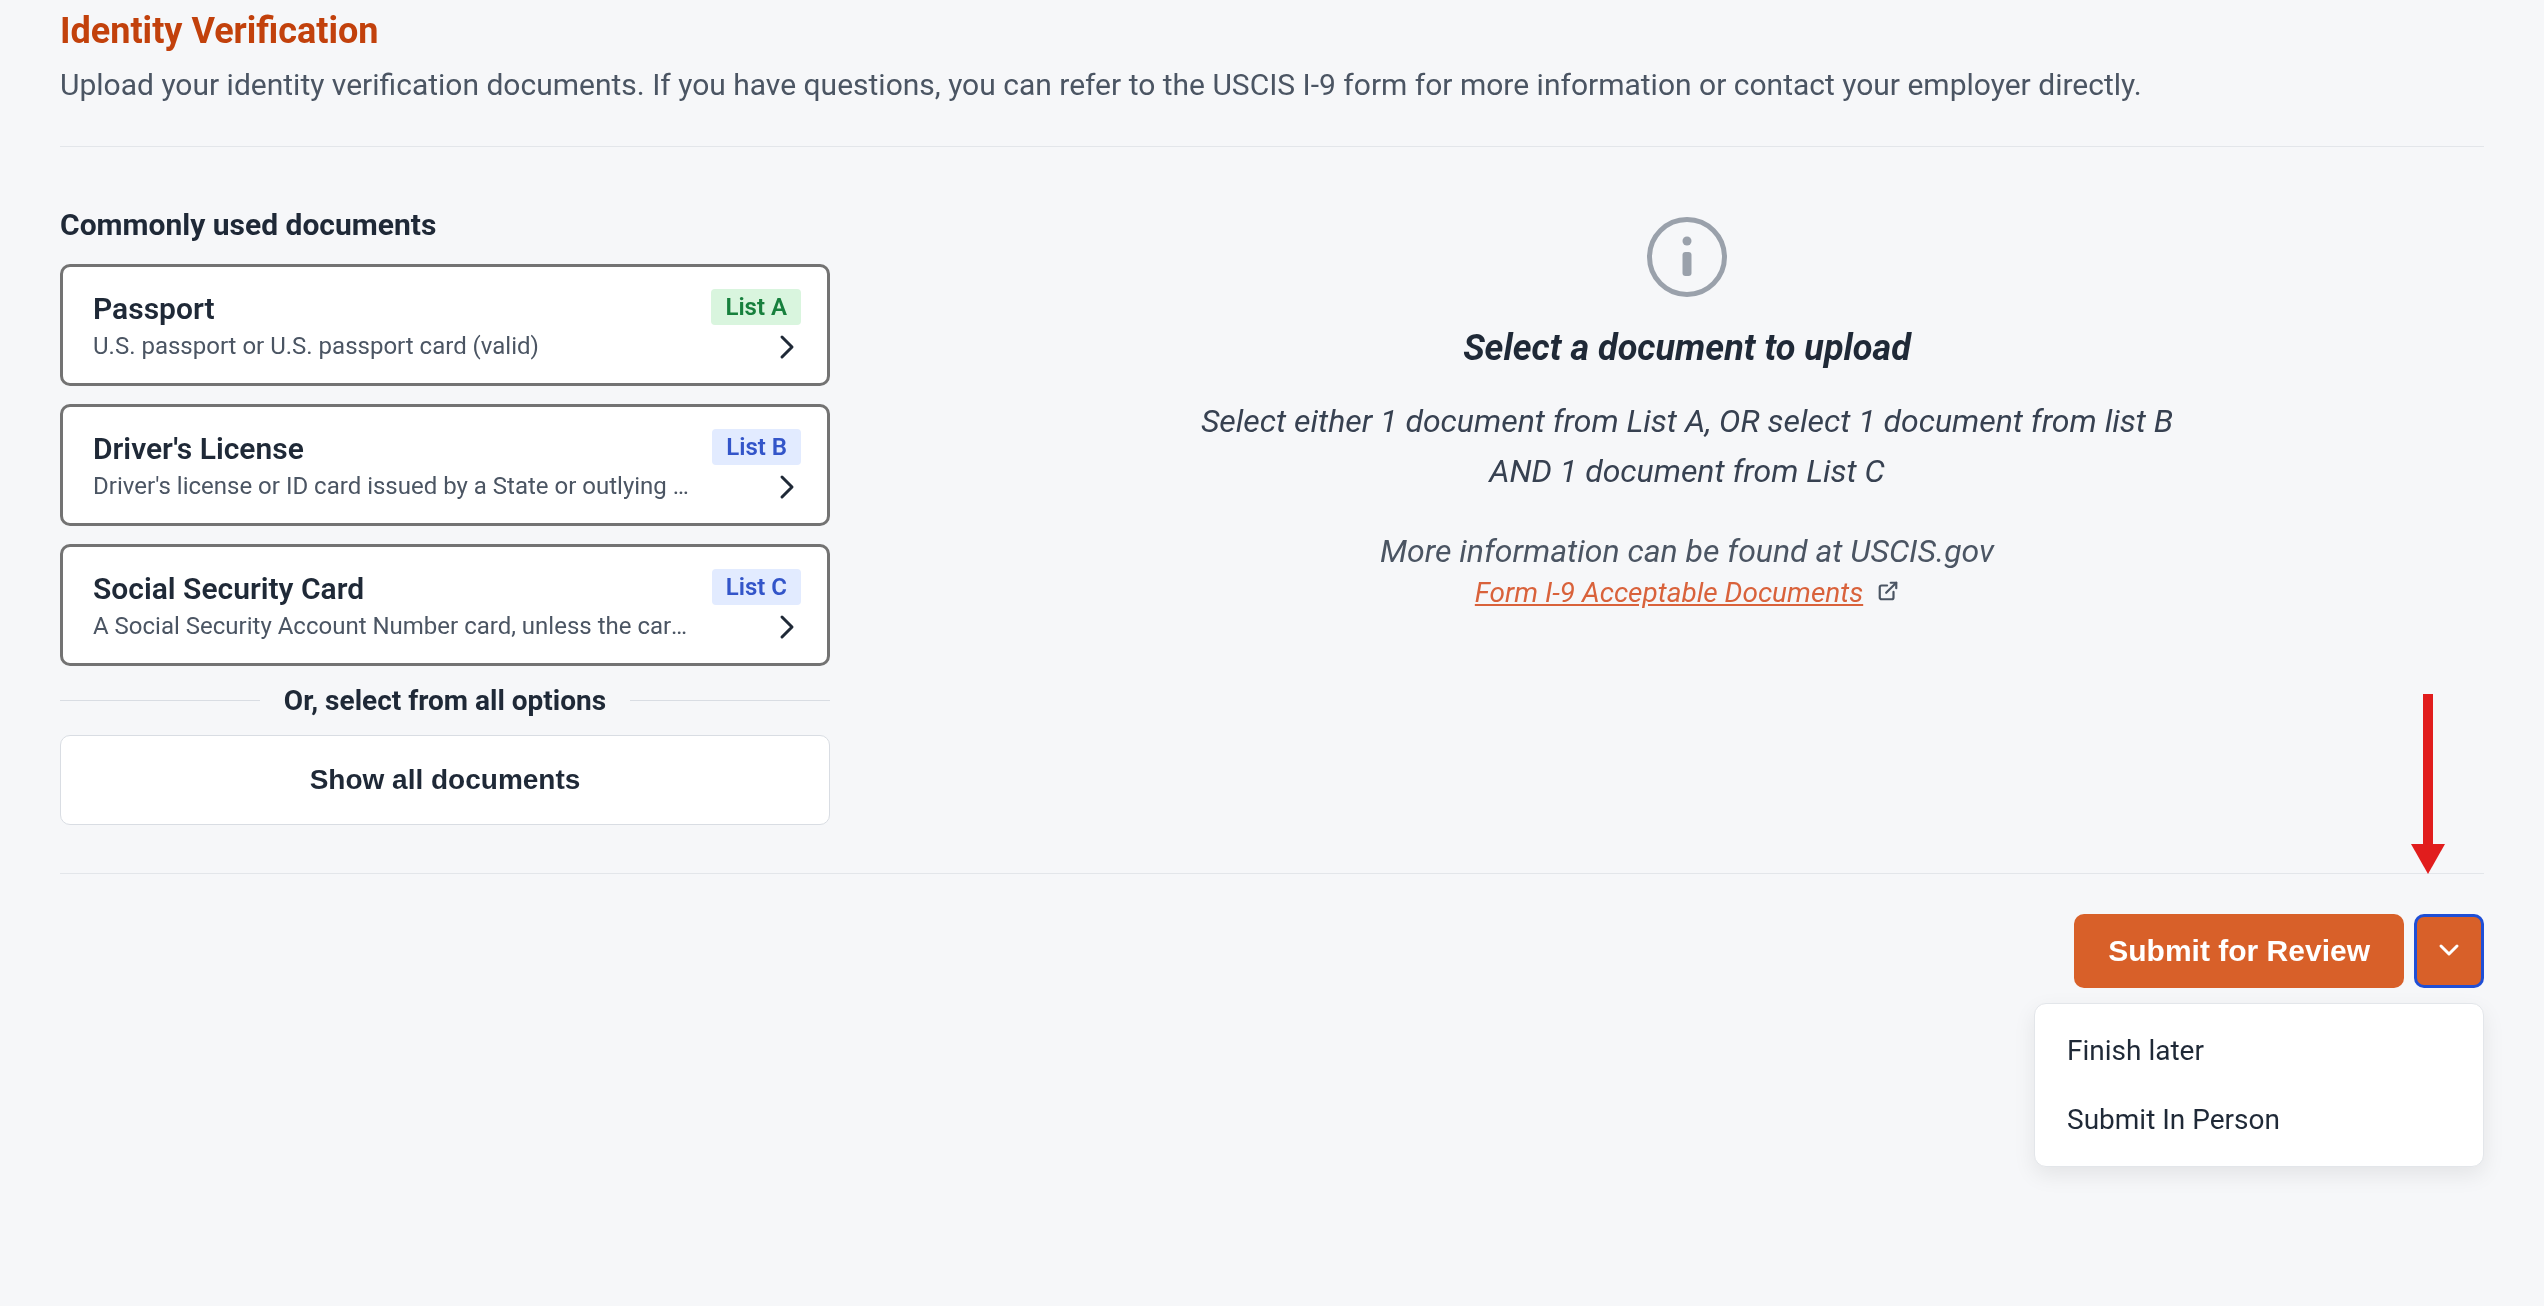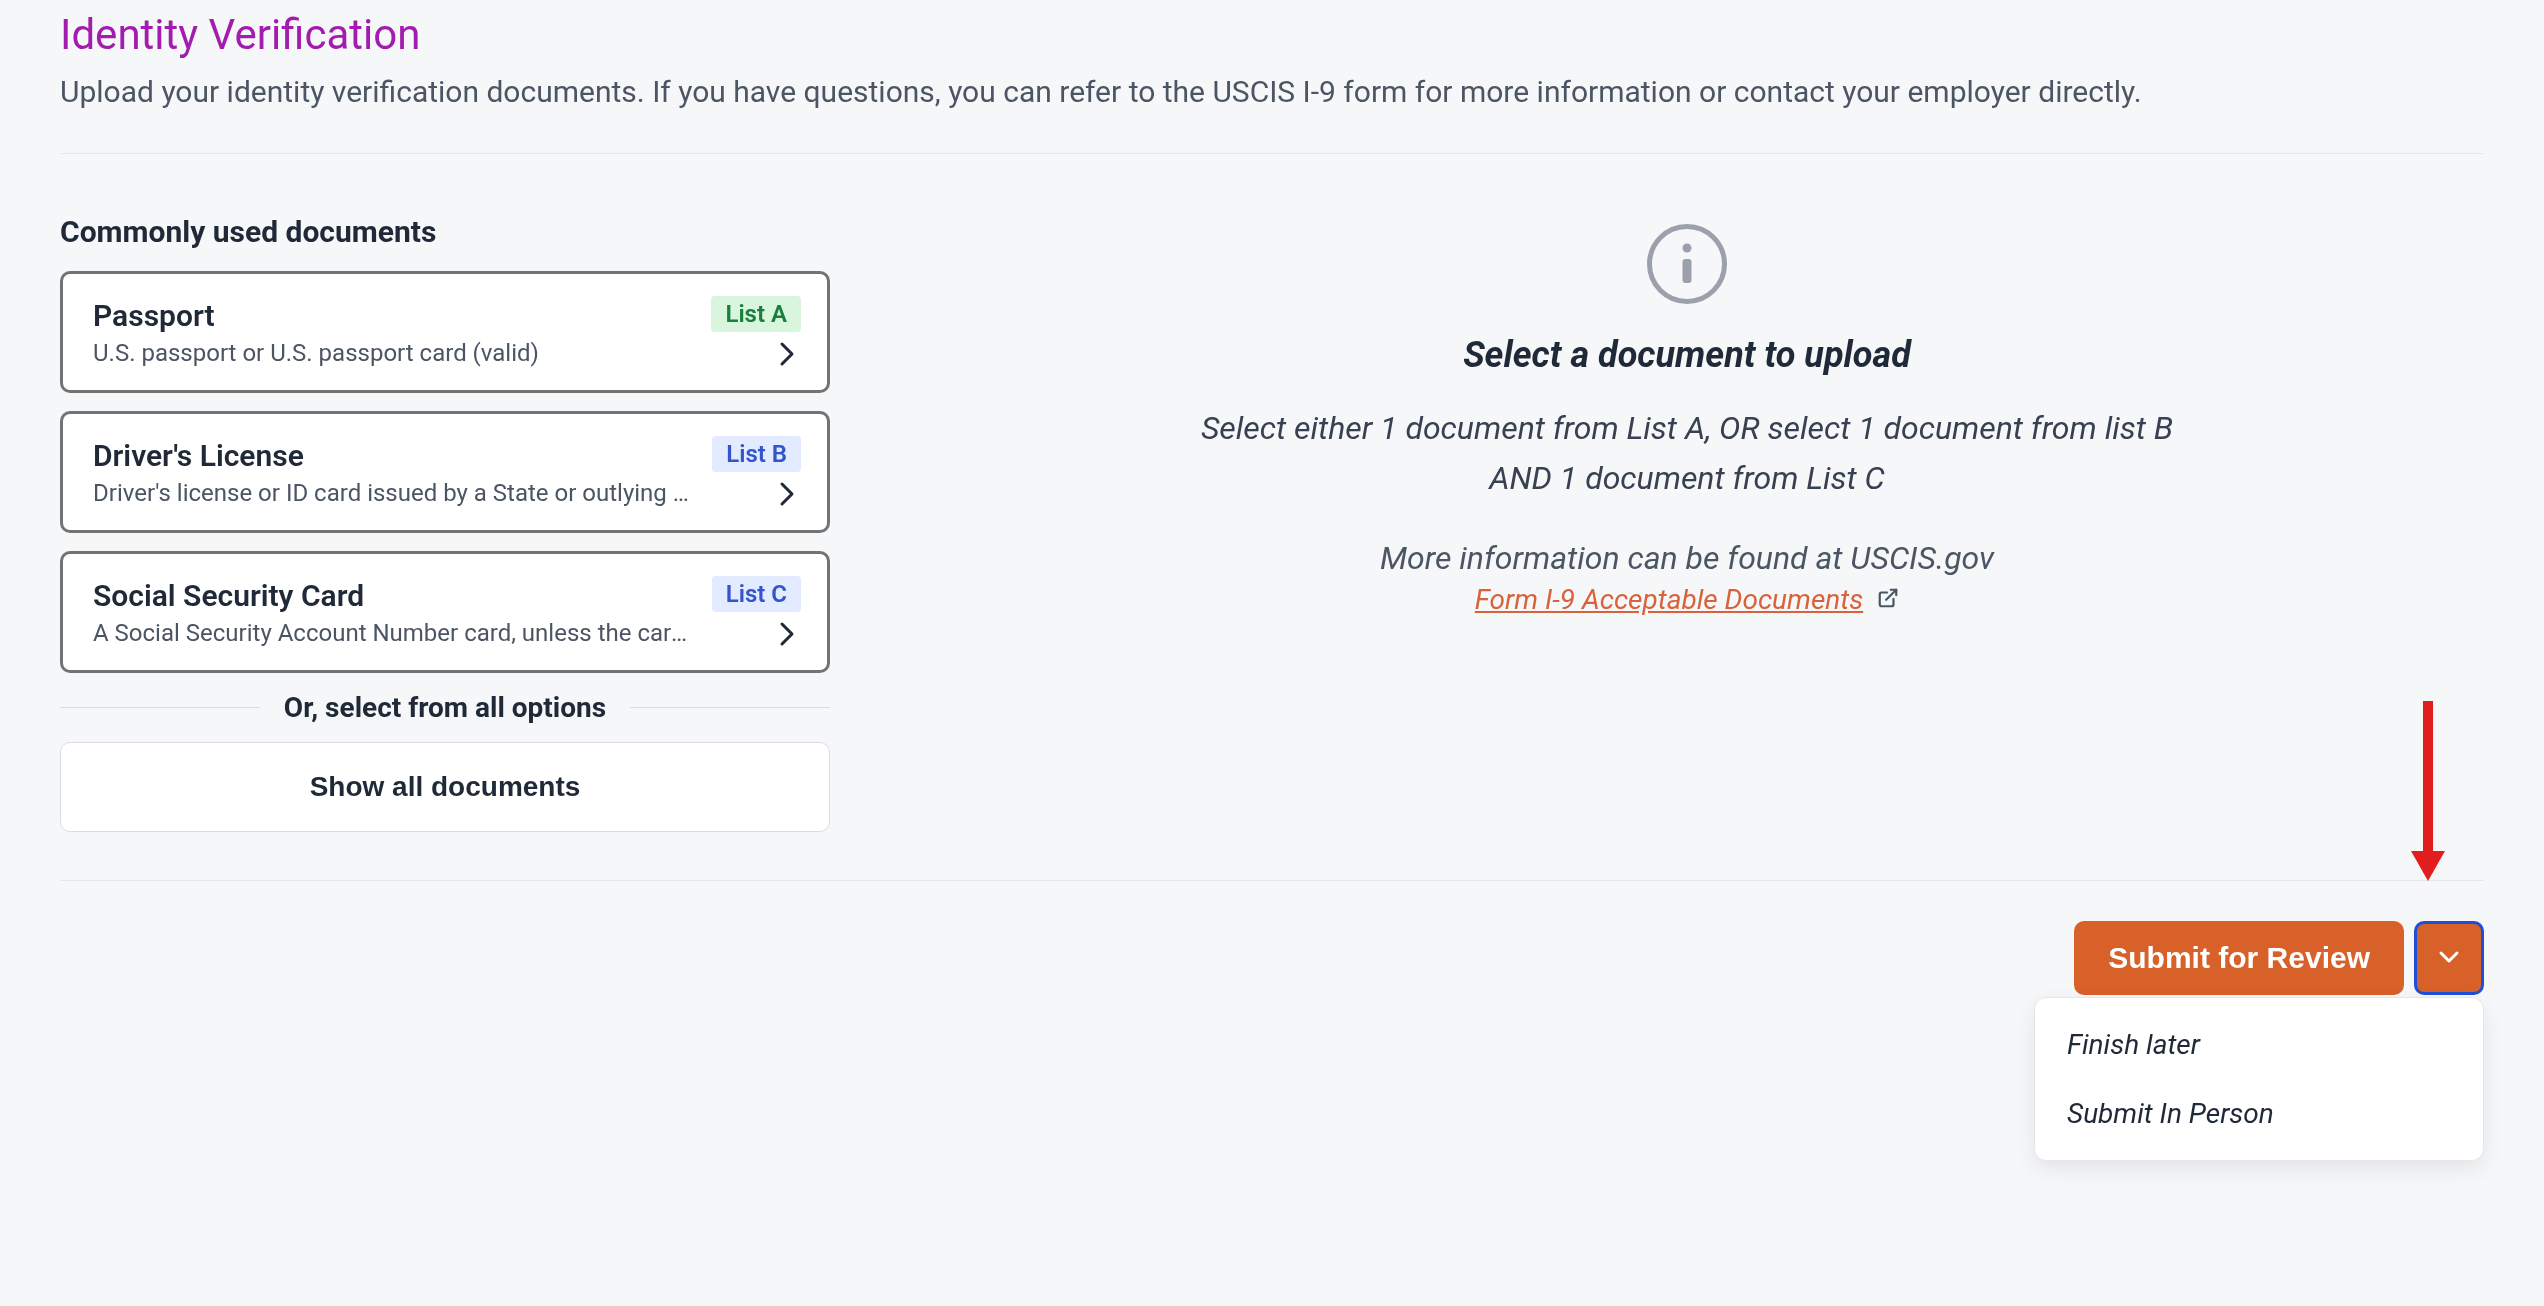--- a/index.html
+++ b/index.html
@@ -12,23 +12,23 @@
   }
   .page {
     padding: 0 60px;
   }
   .header-block {
     padding-top: 10px;
     padding-bottom: 40px;
     border-bottom: 1px solid #e3e6ea;
   }
   .page-title {
-    font-size: 42px;
-    font-weight: 400;
-    color: #a21caf;
+    font-size: 36px;
+    font-weight: 700;
+    color: #c2410c;
     margin-bottom: 12px;
   }
   .page-subtitle {
     font-size: 30px;
     font-weight: 400;
     color: #4b5563;
     line-height: 1.4;
   }
   .content-row {
     display: flex;
@@ -202,29 +202,28 @@
     width: 70px;
     margin-left: 10px;
     display: inline-flex;
     align-items: center;
     justify-content: center;
     cursor: pointer;
   }
   .dropdown-toggle svg { width: 22px; height: 14px; }
   .dropdown-menu {
     position: absolute;
-    top: 76px;
+    top: 89px;
     right: 0;
     width: 450px;
     background: #fff;
     border: 1px solid #e3e6ea;
     border-radius: 12px;
     box-shadow: 0 8px 22px rgba(0,0,0,0.08);
     padding: 12px 0;
-    font-style: italic;
   }
   .dropdown-item {
     font-size: 28px;
     color: #1f2937;
     padding: 18px 32px;
     cursor: pointer;
   }
   .annotation-arrow {
     position: absolute;
     right: 36px;

